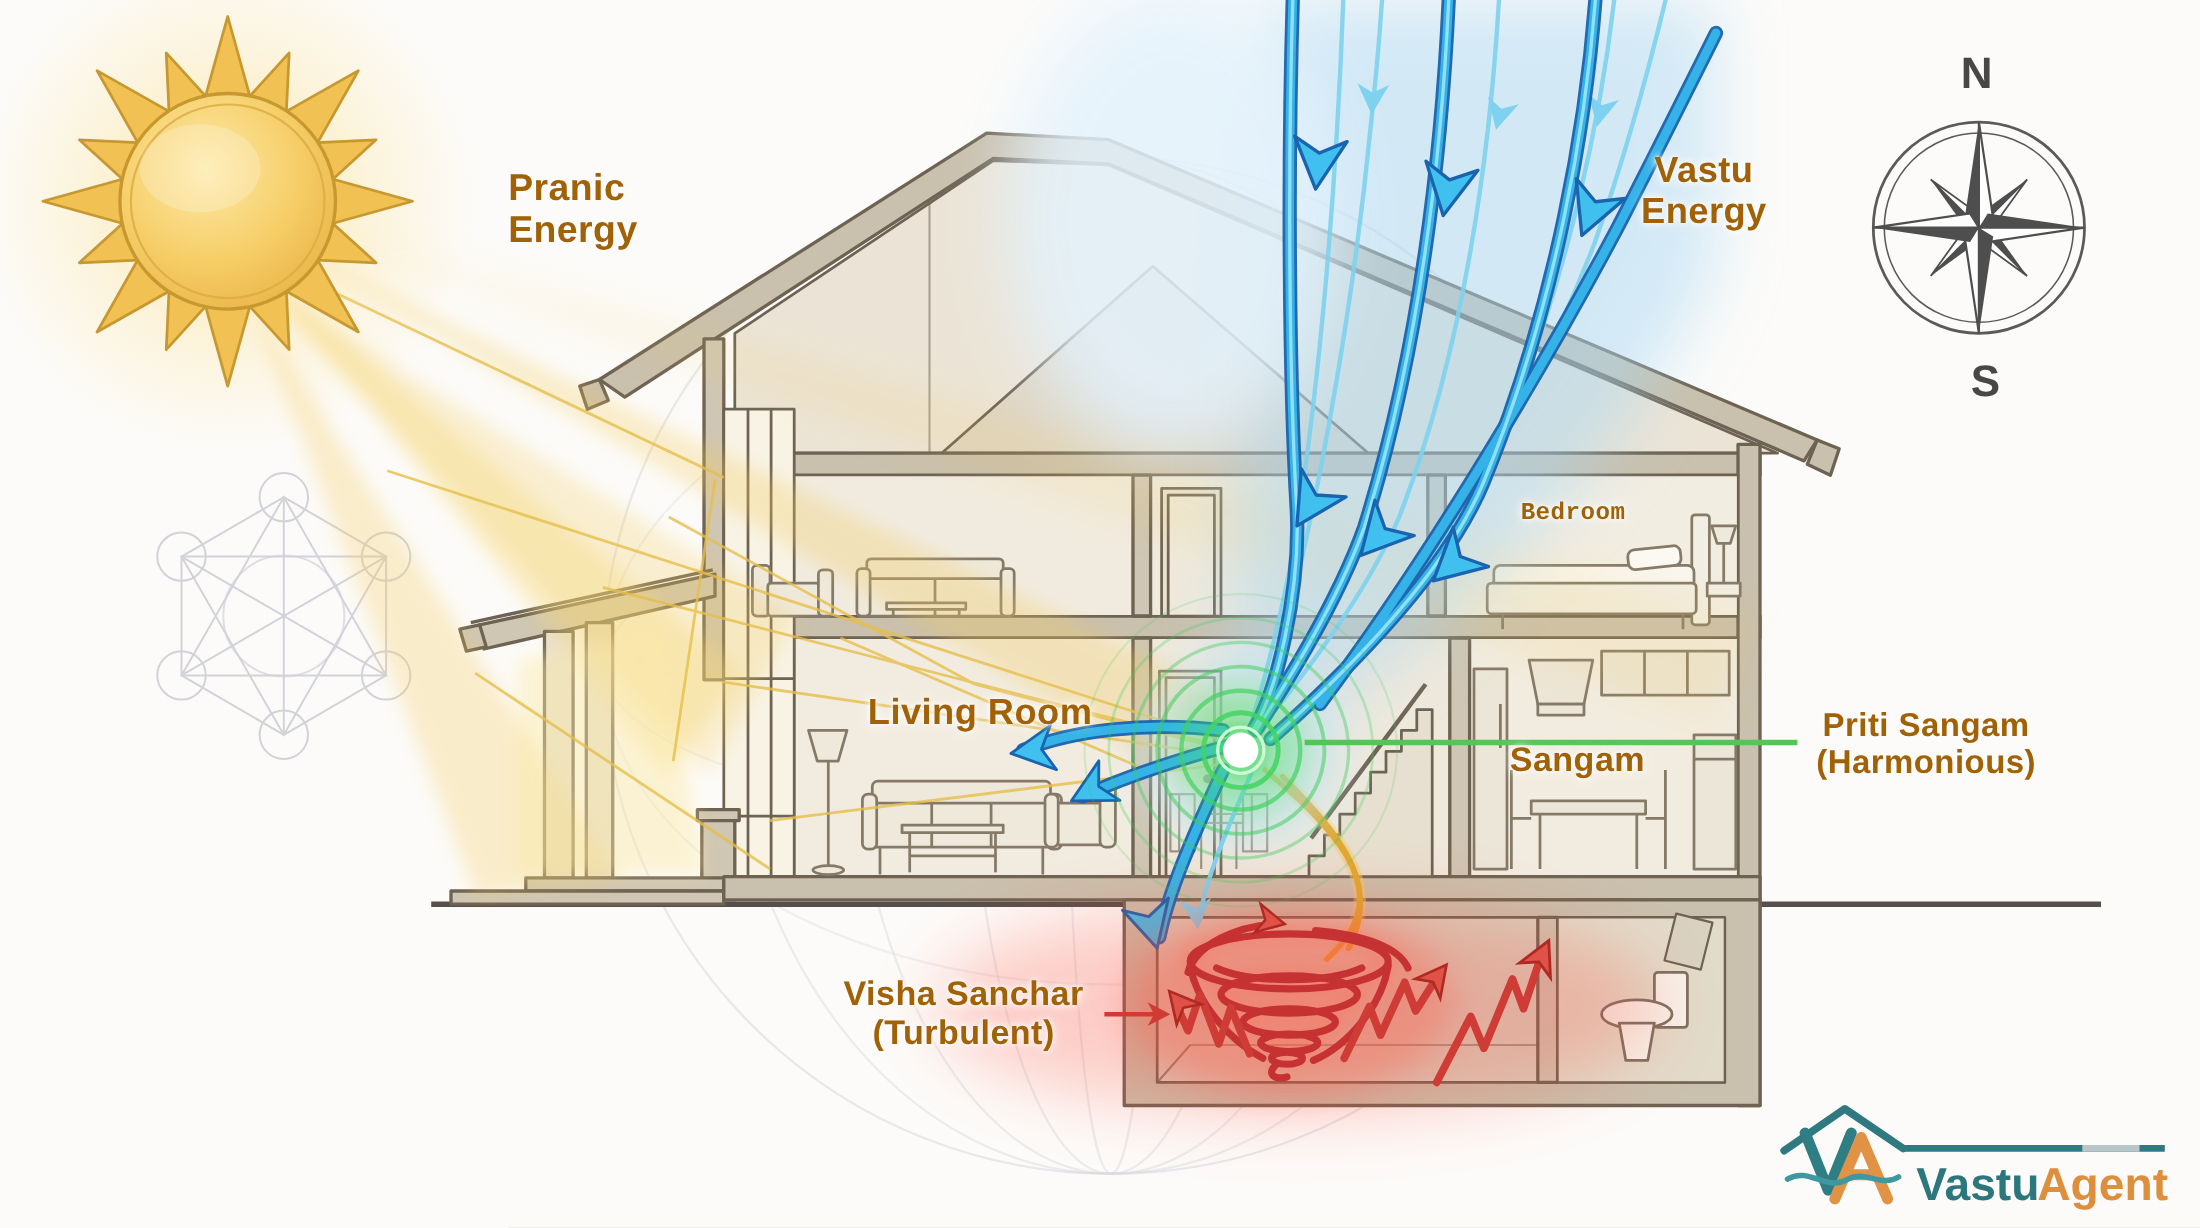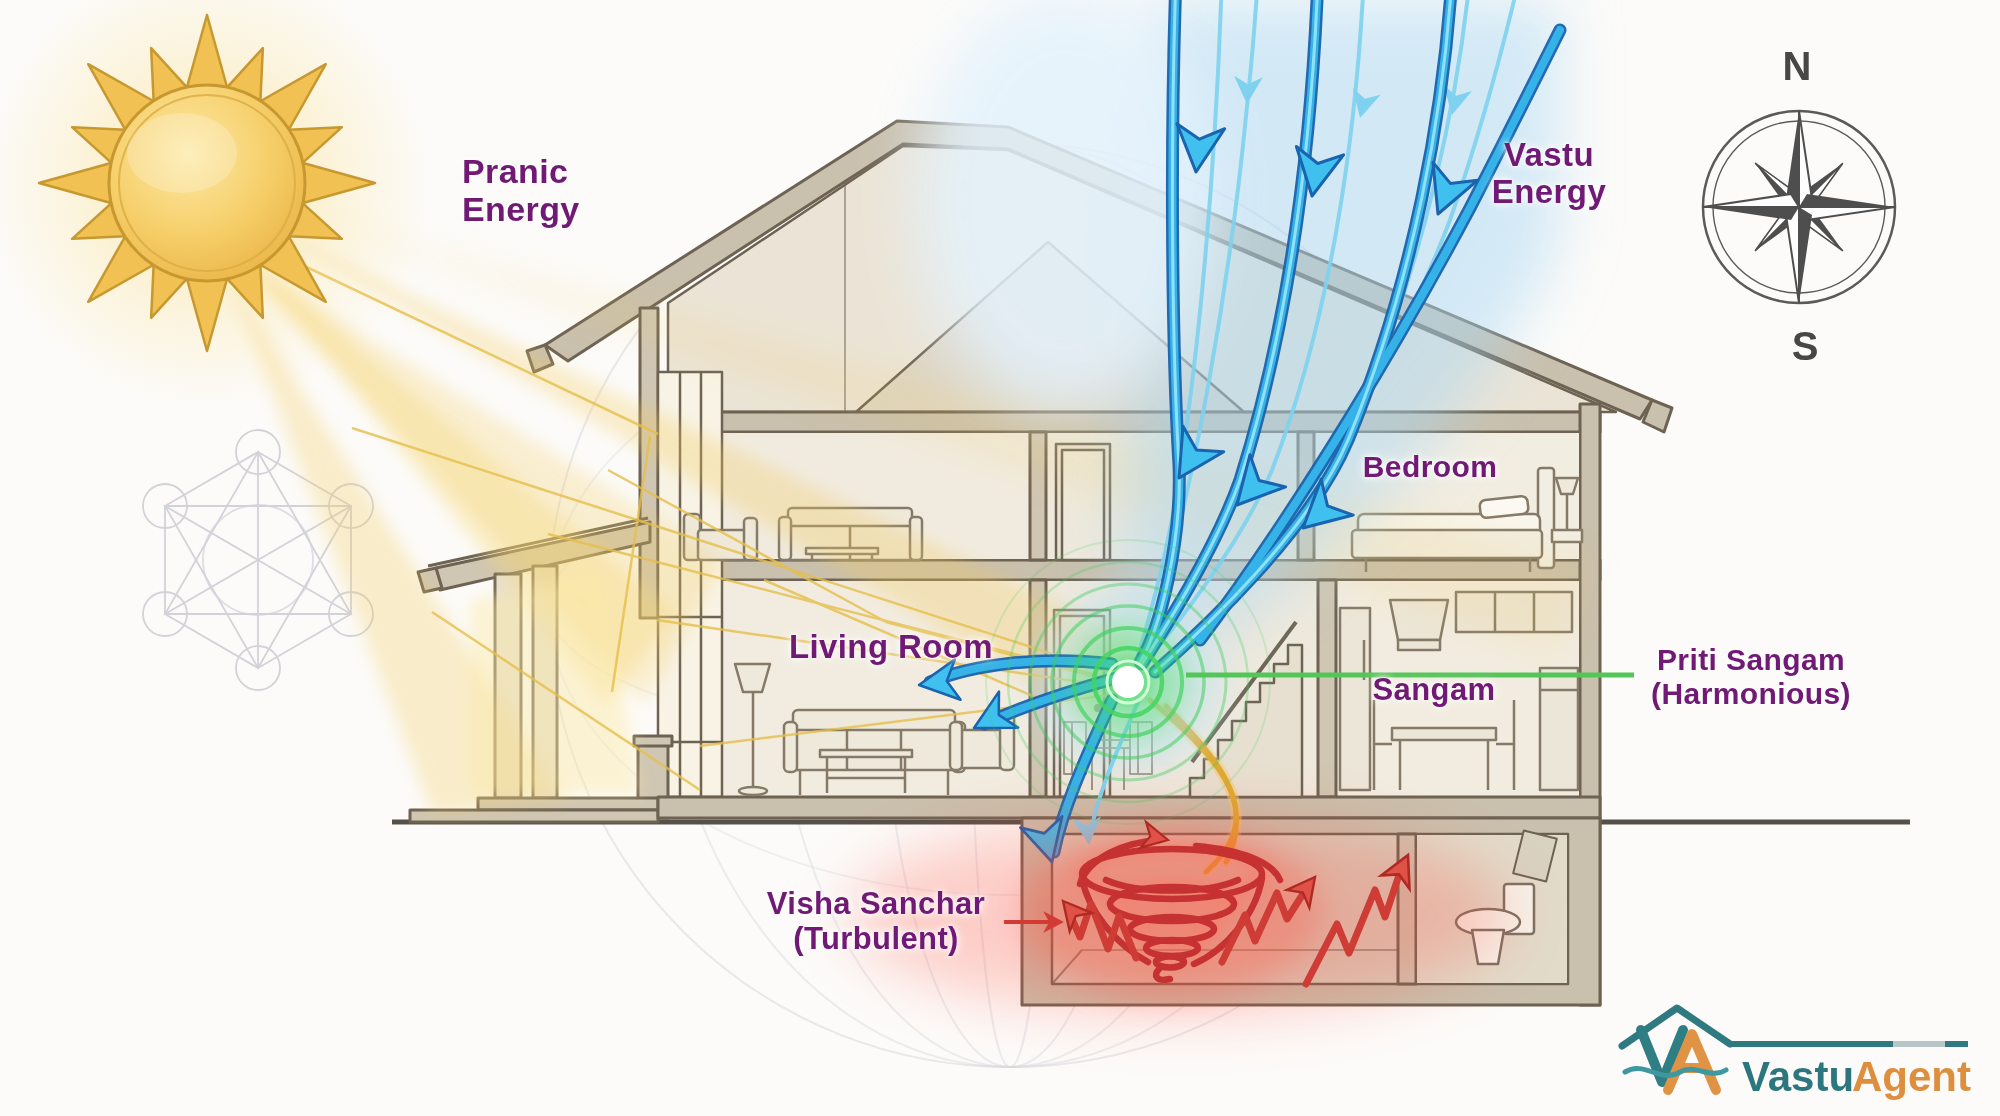--- a/index.html
+++ b/index.html
@@ -3,29 +3,29 @@
 <meta charset="utf-8">
 <style>
   html,body{margin:0;padding:0;background:#e9e7e3;}
   .canvas{
     position:relative; width:2000px; height:1116px; overflow:hidden;
     background:#fcfbf9;
     font-family:"Liberation Sans", sans-serif;
   }
   .art{position:absolute;left:0;top:0;width:2000px;height:1116px;}
   .label{
-    position:absolute; color:#701a75; font-weight:bold; text-align:center;
+    position:absolute; color:#a16207; font-weight:bold; text-align:center;
     transform:translate(-50%,-50%); line-height:1.13; letter-spacing:.4px;
     text-shadow:0 0 6px rgba(255,255,255,.95),0 0 12px rgba(255,255,255,.9),0 0 2px rgba(255,255,255,1);
     white-space:nowrap; z-index:20;
   }
   .label .sub{display:block; font-weight:bold;}
   #lbl-pranic{left:462px; top:190px; transform:translateY(-50%); text-align:left; font-size:34px;}
   #lbl-jaivic{left:1549px; top:173px; font-size:33px;}
-  #lbl-bedroom{left:1430px; top:467px; font-size:30px;}
+  #lbl-bedroom{left:1430px; top:467px; font-size:22px;font-family:Liberation Mono, monospace;}
   #lbl-living{left:874px; top:647px; font-size:33px;margin-left:17px;}
   #lbl-kitchen{left:1434px; top:690px; font-size:31px;}
   #lbl-priti{left:1751px; top:677px; font-size:36px;}
   #lbl-priti .sub{font-size:30px;}
   #lbl-visha{left:876px; top:921px; font-size:37px;}
   #lbl-visha .sub{font-size:31px;}
 </style>
 </head>
 <body>
 

